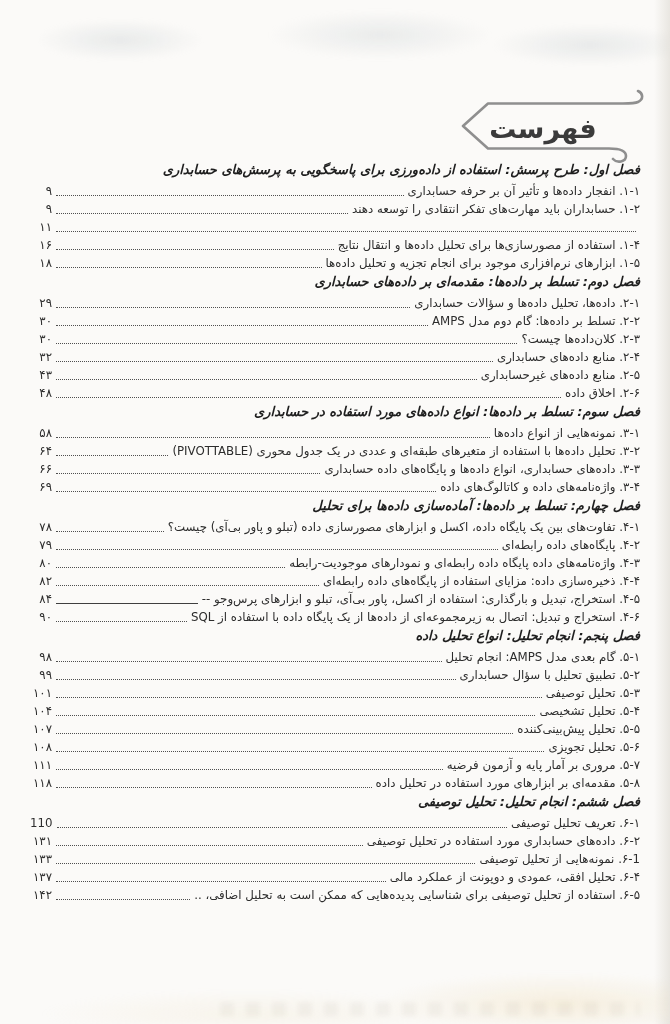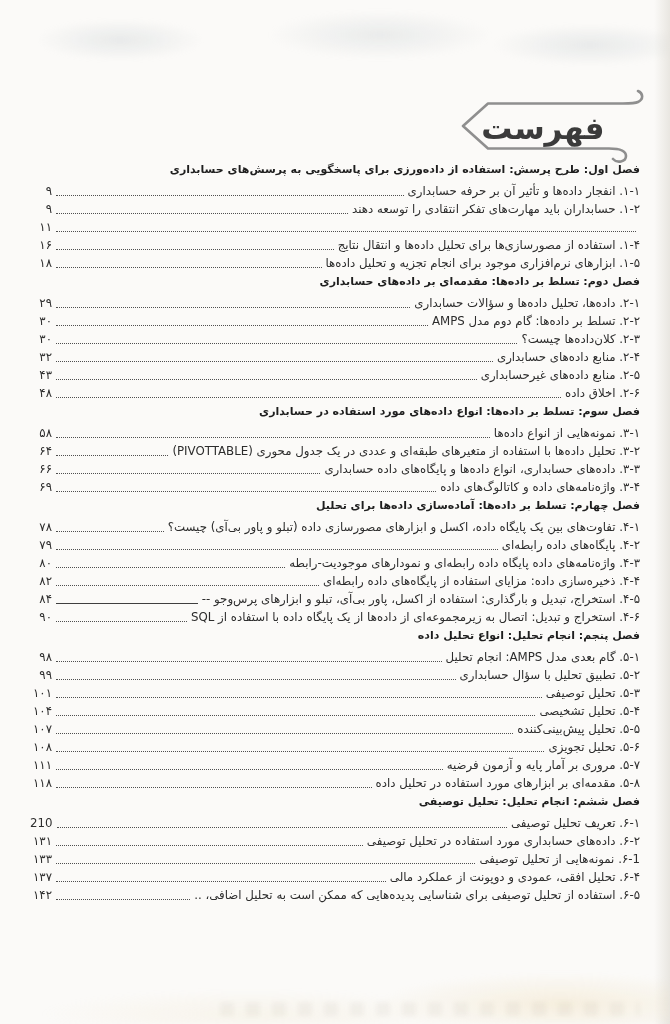--- a/index.html
+++ b/index.html
@@ -37,32 +37,32 @@
     left:220px; bottom:8px; width:420px; height:14px;
     background:repeating-linear-gradient(90deg, rgba(120,110,90,0.10) 0 14px, transparent 14px 26px);
     filter:blur(2px); opacity:0.55;
   }
   
   .banner-wrap { position:absolute; left:452px; top:84px; width:196px; height:82px; }
   .banner-wrap svg { position:absolute; inset:0; }
   .banner-title {
     position:absolute; left:0; right:14px; top:16px; bottom:10px;
     display:flex; align-items:center; justify-content:center;
-    font-size:31px; font-weight:bold; color:#3b3b3b;
+    font-size:27px; font-weight:bold; color:#3b3b3b;
     letter-spacing:1px;
   }
   
   .toc {
     position:absolute; top:160px; right:30px; left:30px;
     direction:rtl; text-align:right;
   }
   .chapter + .chapter { }
   .chapter-heading {
-    font-size:11px; font-weight:bold; color:#1e1e1e;
-    margin:0 0 3px 0; line-height:19px;
+    font-size:13px; font-weight:bold; color:#1e1e1e;
+    margin:0 0 3px 0; line-height:19px;font-style:italic;
   }
   .toc-row {
     display:flex; align-items:flex-end;
     height:18px; font-size:11.8px; color:#2d2d2d;
   }
   .toc-label { white-space:nowrap; line-height:17px; }
   .toc-leader {
     flex:1 1 auto; min-width:8px;
     border-bottom:1.6px dotted #4f4f4f;
     margin:0 4px 4px 4px;
@@ -253,21 +253,21 @@
           <span class="toc-label">۵-۸. مقدمه‌ای بر ابزارهای مورد استفاده در تحلیل داده</span>
           <span class="toc-leader"></span>
           <span class="toc-page">۱۱۸</span>
         </div>
       </section>
       <section class="chapter">
         <h2 class="chapter-heading">فصل ششم: انجام تحلیل: تحلیل توصیفی</h2>
         <div class="toc-row">
           <span class="toc-label">۶-۱. تعریف تحلیل توصیفی</span>
           <span class="toc-leader"></span>
-          <span class="toc-page">210</span>
+          <span class="toc-page">110</span>
         </div>
         <div class="toc-row">
           <span class="toc-label">۶-۲. داده‌های حسابداری مورد استفاده در تحلیل توصیفی</span>
           <span class="toc-leader"></span>
           <span class="toc-page">۱۳۱</span>
         </div>
         <div class="toc-row">
           <span class="toc-label">۶-1. نمونه‌هایی از تحلیل توصیفی</span>
           <span class="toc-leader"></span>
           <span class="toc-page">۱۳۳</span>

